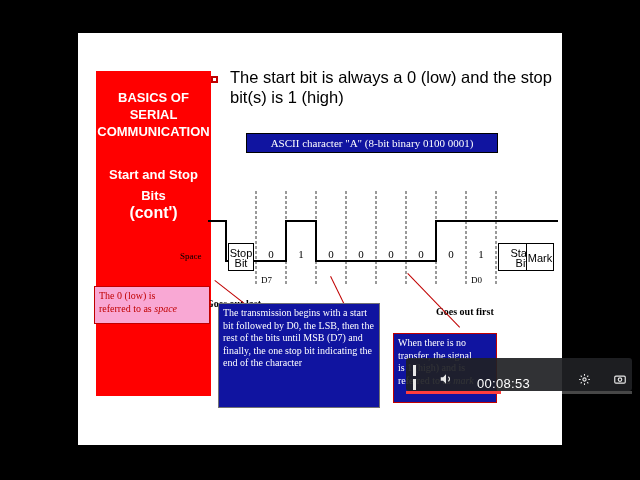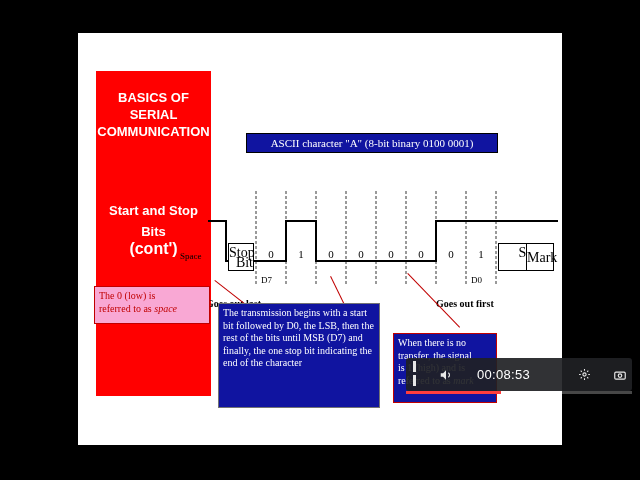--- a/index.html
+++ b/index.html
@@ -43,21 +43,21 @@
     font-size: 13px;
     line-height: 17px;
     padding-top: 18px;
     box-sizing: border-box;
   }
   .red-panel .title {
     font-size: 13px;
     letter-spacing: 0px;
   }
   .red-panel .sub {
-    margin-top: 62px;
+    margin-top: 26px;
     font-size: 13px;
   }
   .red-panel .cont {
     font-size: 16px;
     font-weight: bold;
   }
 
   
   .bullet-row {
     position: absolute;
@@ -104,23 +104,23 @@
     left: 130px;
     top: 140px;
     width: 350px;
     height: 115px;
   }
   .wave svg { display: block; }
   .box-lbl {
     position: absolute;
     border: 1px solid #000;
     background: #fff;
-    font-family: Liberation Serif, serif;
-    font-size: 14px;
-    text-align: right;
+    font-family: Liberation Sans, sans-serif;
+    font-size: 11px;
+    text-align: center;
     color: #000;
     box-sizing: border-box;
     line-height: 10px;
   }
   .bit-lbl {
     position: absolute;
     font-family: "Liberation Serif", serif;
     font-size: 11px;
     color: #000;
     text-align: center;
@@ -178,21 +178,21 @@
   
   .controls {
     position: absolute;
     left: 406px;
     top: 358px;
     width: 226px;
     height: 33px;
     background: rgba(32,33,36,0.92);
     border-radius: 3px;
     display: flex;
-    align-items: center;
+    align-items: flex-end;
     padding: 0 6px;
     box-sizing: border-box;
     gap: 22px;
   }
   .ctl {
     width: 24px;
     height: 24px;
     display: flex;
     align-items: center;
     justify-content: center;
@@ -238,20 +238,24 @@
 
     <div class="red-panel">
       <div class="title">BASICS OF</div>
       <div class="title">SERIAL</div>
       <div class="title">COMMUNICATION</div>
       <div class="sub">Start and Stop</div>
       <div class="sub" style="margin-top:4px">Bits</div>
       <div class="cont">(cont')</div>
     </div>
 
+    <div class="bullet-row">
+      <span class="bullet-marker"></span>
+      <div class="bullet-text">The start bit is always a 0 (low) and the stop bit(s) is 1 (high)</div>
+    </div>
 
     <div class="ascii-banner">ASCII character "A" (8-bit binary 0100 0001)</div>
 
     <div class="wave">
       <svg width="350" height="115" viewBox="0 0 350 115">
 
         <g stroke="#000" stroke-width="0.8" stroke-dasharray="3,2">
           <line x1="48" y1="18" x2="48" y2="112"></line>
           <line x1="78" y1="18" x2="78" y2="112"></line>
           <line x1="108" y1="18" x2="108" y2="112"></line>
@@ -292,21 +296,21 @@
         <div>Bit</div>
       </div>
 
       <div class="box-lbl" style="left:318px; top:70px; width:28px; height:28px; padding-top:9px;">Mark</div>
 
       <span class="small-lbl" style="left:53px; top:102px;">D7</span>
       <span class="small-lbl" style="left:263px; top:102px;">D0</span>
     </div>
 
     <span class="goes-lbl" style="left:128px; top:265px;">Goes out last</span>
-    <span class="goes-lbl" style="left:358px; top:265px;">Goes out first</span>
+    <span class="goes-lbl" style="left:358px; top:273px;">Goes out first</span>
 
     <div class="leader" style="left:137px; top:247px; width:68px; transform: rotate(38deg);"></div>
     <div class="leader" style="left:253px; top:243px; width:62px; transform: rotate(64deg);"></div>
     <div class="leader" style="left:330px; top:240px; width:75px; transform: rotate(46deg);"></div>
 
     <div class="callout callout-red" style="left:16px; top:253px; width:116px; height:38px;">
       <div>The 0 (low) is</div>
       <div><span>referred to as </span><span class="italic">space</span></div>
     </div>
 

